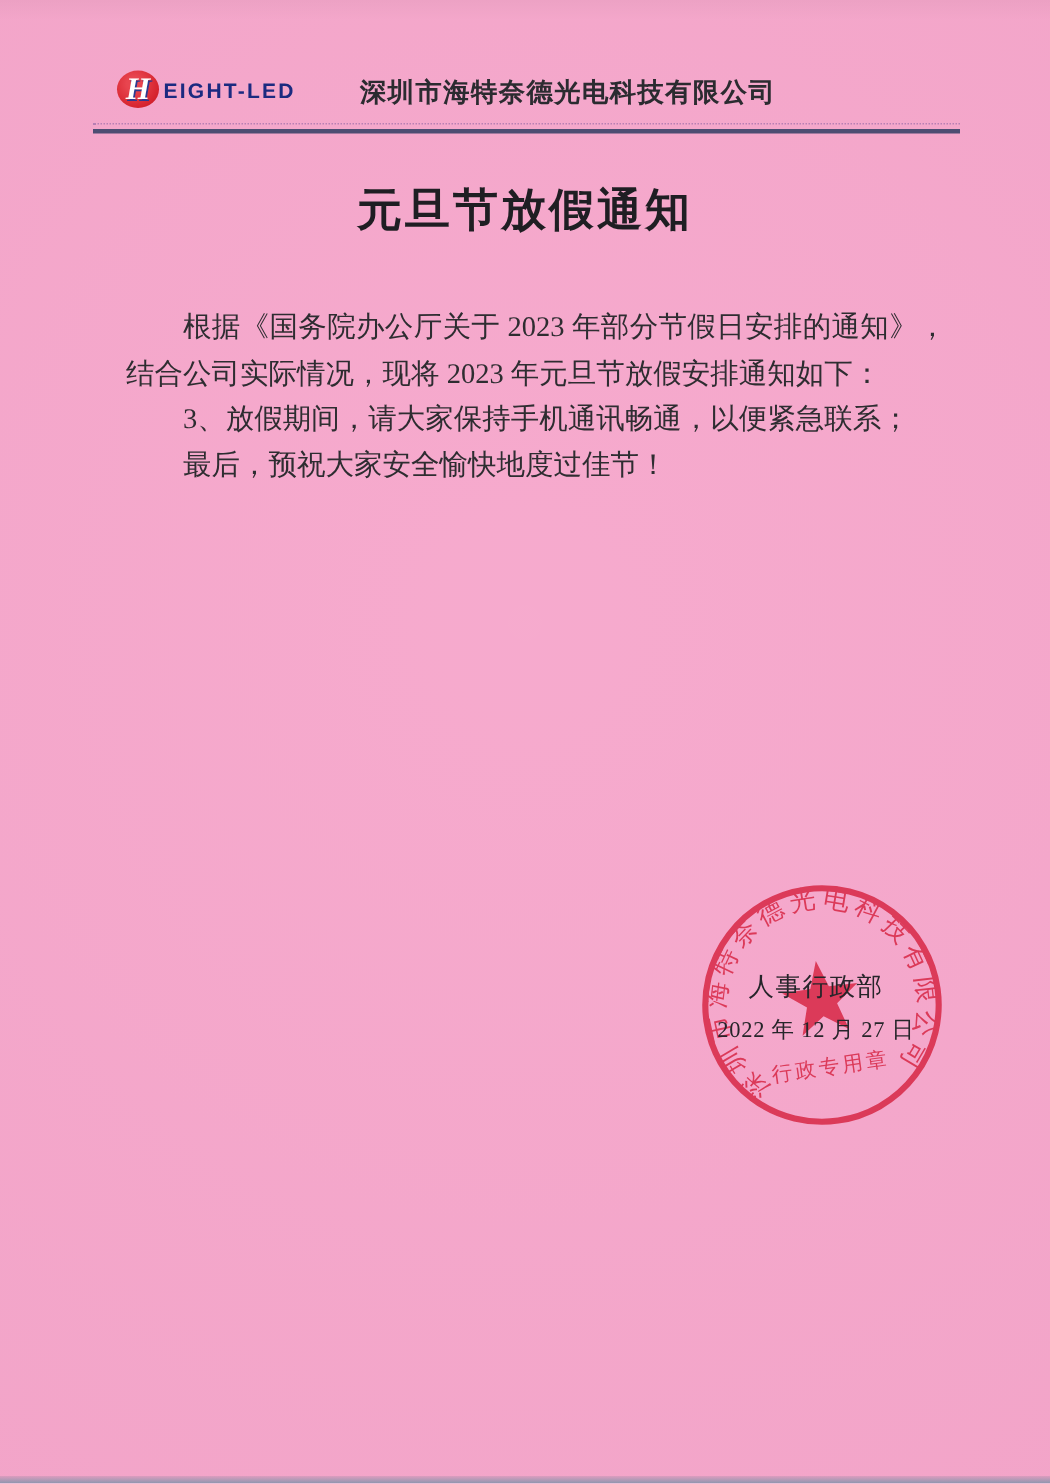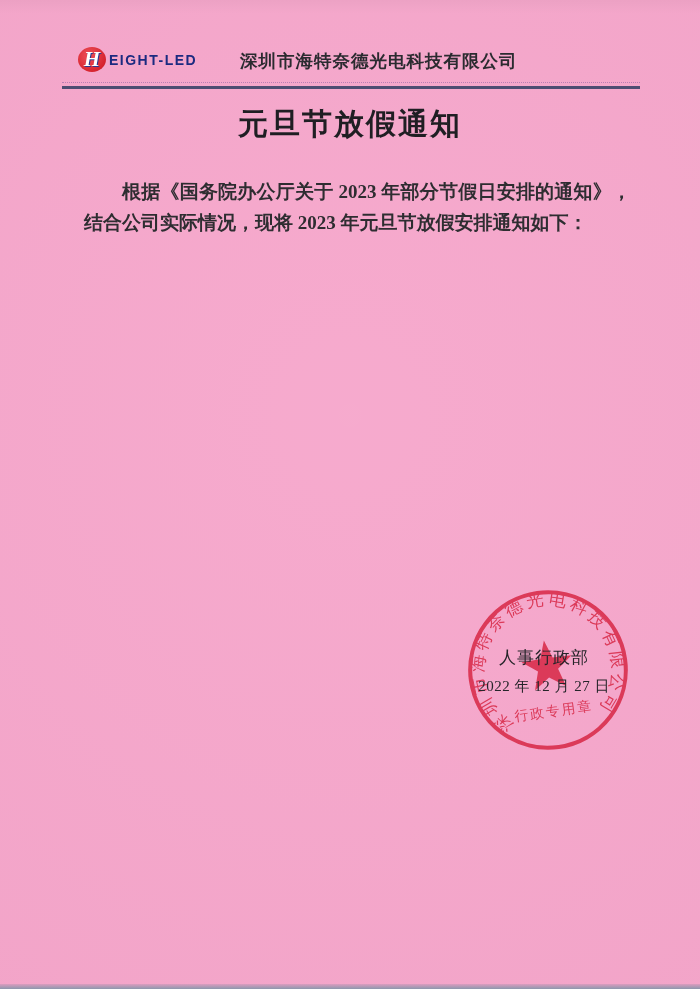--- a/index.html
+++ b/index.html
@@ -42,32 +42,31 @@
     position:absolute; left:62px; top:82px; width:578px; height:0;
     border-top:1px dotted rgba(110,80,150,.45);
   }
   .header-rule::after{
     content:""; position:absolute; left:0; top:3px; width:578px; height:2.5px;
     background:#4d4d72;
   }
 
   
   .title{
-    position:absolute; left:0; top:104px; width:700px;
+    position:absolute; left:0; top:120px; width:700px;
     text-align:center;
     font-size:30px; font-weight:bold; letter-spacing:2px; color:#1f1e23;
     font-family:"Liberation Serif", serif;
   }
 
   
   .body-text{
-    position:absolute; left:84px; top:177px; width:547px;
+    position:absolute; left:84px; top:204px; width:547px;
     font-size:19px; line-height:30.6px; color:#2e2d31;
     text-align:justify;
-    font-weight:bold;
   }
   .body-text p{ text-indent:2em; }
   .body-text p.closing{ text-indent:3.6em; }
 
   
   .signature{
     position:absolute; left:462px; top:646px; width:164px;
     text-align:center; color:#26252a; z-index:3;
   }
   .sig-dept{ font-size:17px; letter-spacing:1px;text-align:center; }
@@ -98,20 +97,22 @@
     <span class="logo-mark">H</span>
     <span class="logo-text">EIGHT-LED</span>
   </div>
   <div class="company-name">深圳市海特奈德光电科技有限公司</div>
   <div class="header-rule"></div>
 
   <h1 class="title">元旦节放假通知</h1>
 
   <div class="body-text">
     <p>根据《国务院办公厅关于 2023 年部分节假日安排的通知》，结合公司实际情况，现将 2023 年元旦节放假安排通知如下：</p>
+    <p>3、放假期间，请大家保持手机通讯畅通，以便紧急联系；</p>
+    <p>最后，预祝大家安全愉快地度过佳节！</p>
   </div>
 
   <div class="signature">
     <div class="sig-dept">人事行政部</div>
     <div class="sig-date">2022 年 12 月 27 日</div>
   </div>
 
   <svg class="stamp" viewBox="0 0 170 170" aria-hidden="true">
     <circle cx="85" cy="85" r="76" fill="none" stroke-width="4" stroke="#e13a56"></circle>
     <path id="sealRingPath" d="M 45,133 A 63,63 0 1 1 125,133" fill="none"></path>

